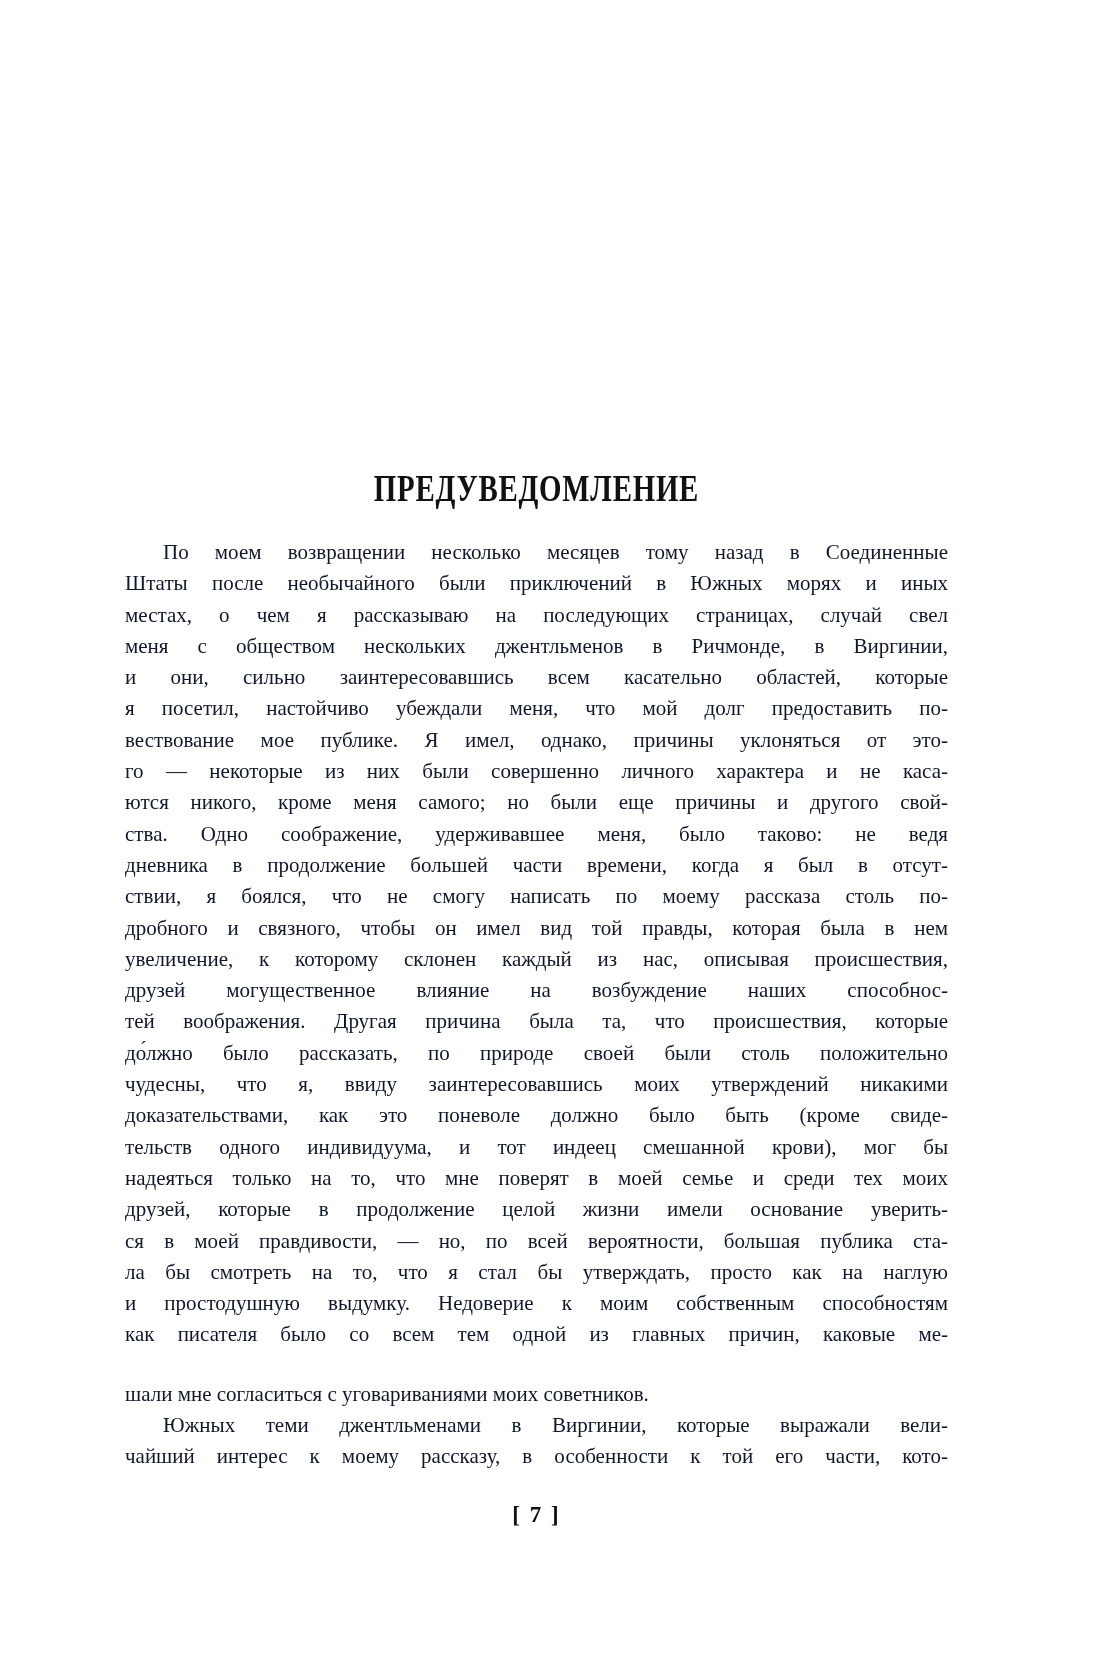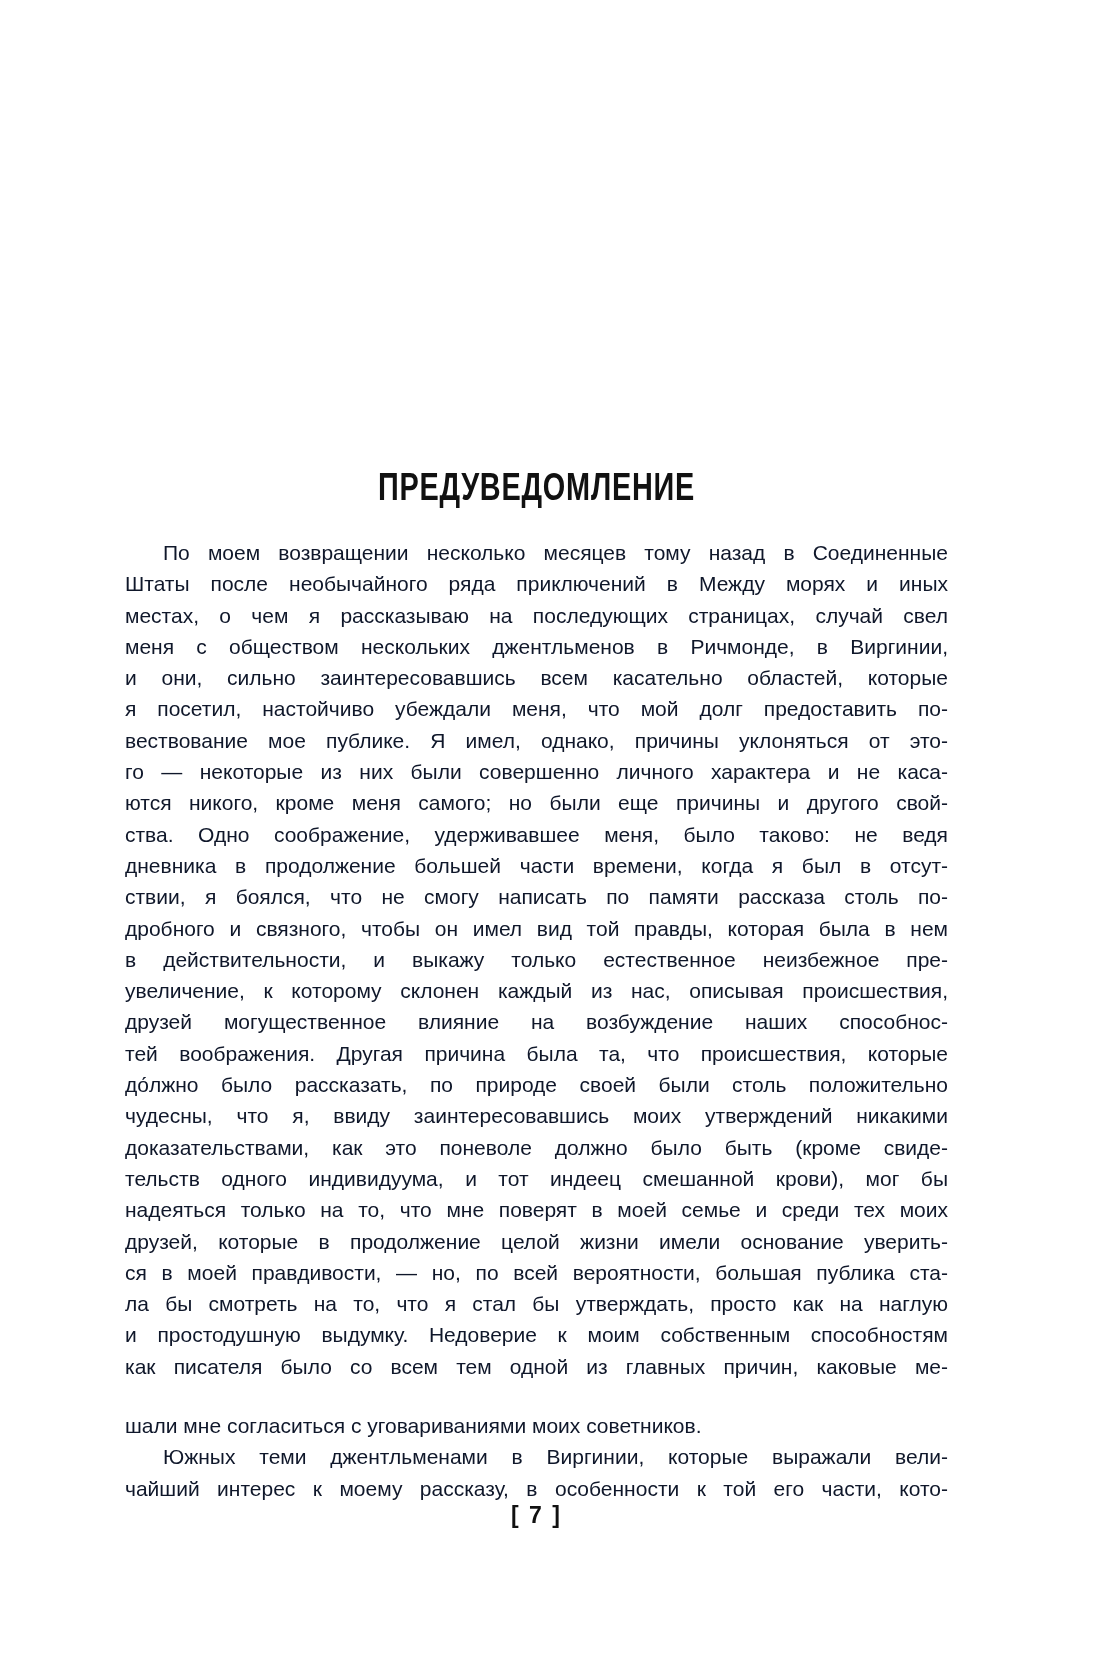--- a/index.html
+++ b/index.html
@@ -5,21 +5,21 @@
   html, body {
     margin: 0;
     padding: 0;
     background: #ffffff;
   }
   .page {
     position: relative;
     width: 1100px;
     height: 1621px;
     background: #ffffff;
-    font-family: Liberation Sans, sans-serif;
+    font-family: Liberation Serif, serif;
     color: #141414;
     overflow: hidden;
   }
   .title {
     position: absolute;
     top: 466px;
     left: 125px;
     width: 823px;
     margin: 0;
     text-align: center;
@@ -61,33 +61,32 @@
   }
 </style>
 </head>
 <body>
 
 <div class="page">
   <h1 class="title">ПРЕДУВЕДОМЛЕНИЕ</h1>
 
   <div class="text-block">
       <div class="line indent">По моем возвращении несколько месяцев тому назад в Соединенные</div>
-      <div class="line">Штаты после необычайного ряда приключений в Между морях и иных</div>
+      <div class="line">Штаты после необычайного были приключений в Южных морях и иных</div>
       <div class="line">местах, о чем я рассказываю на последующих страницах, случай свел</div>
       <div class="line">меня с обществом нескольких джентльменов в Ричмонде, в Виргинии,</div>
       <div class="line">и они, сильно заинтересовавшись всем касательно областей, которые</div>
       <div class="line">я посетил, настойчиво убеждали меня, что мой долг предоставить по-</div>
       <div class="line">вествование мое публике. Я имел, однако, причины уклоняться от это-</div>
       <div class="line">го — некоторые из них были совершенно личного характера и не каса-</div>
       <div class="line">ются никого, кроме меня самого; но были еще причины и другого свой-</div>
       <div class="line">ства. Одно соображение, удерживавшее меня, было таково: не ведя</div>
       <div class="line">дневника в продолжение большей части времени, когда я был в отсут-</div>
-      <div class="line">ствии, я боялся, что не смогу написать по памяти рассказа столь по-</div>
+      <div class="line">ствии, я боялся, что не смогу написать по моему рассказа столь по-</div>
       <div class="line">дробного и связного, чтобы он имел вид той правды, которая была в нем</div>
-      <div class="line">в действительности, и выкажу только естественное неизбежное пре-</div>
       <div class="line">увеличение, к которому склонен каждый из нас, описывая происшествия,</div>
       <div class="line">друзей могущественное влияние на возбуждение наших способнос-</div>
       <div class="line">тей воображения. Другая причина была та, что происшествия, которые</div>
       <div class="line">до́лжно было рассказать, по природе своей были столь положительно</div>
       <div class="line">чудесны, что я, ввиду заинтересовавшись моих утверждений никакими</div>
       <div class="line">доказательствами, как это поневоле должно было быть (кроме свиде-</div>
       <div class="line">тельств одного индивидуума, и тот индеец смешанной крови), мог бы</div>
       <div class="line">надеяться только на то, что мне поверят в моей семье и среди тех моих</div>
       <div class="line">друзей, которые в продолжение целой жизни имели основание уверить-</div>
       <div class="line">ся в моей правдивости, — но, по всей вероятности, большая публика ста-</div>

